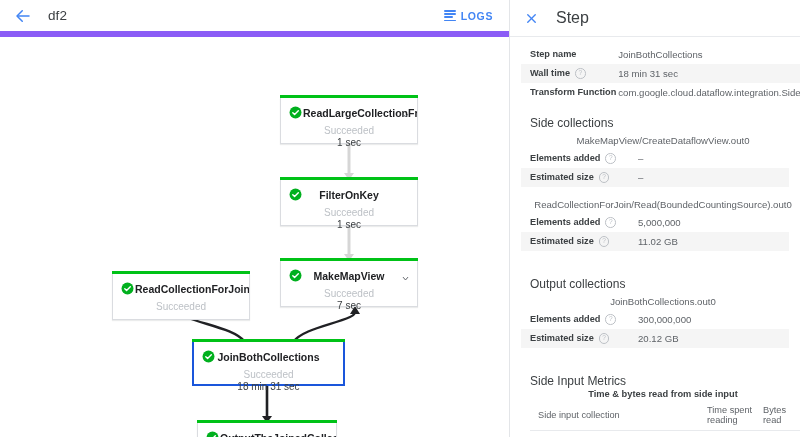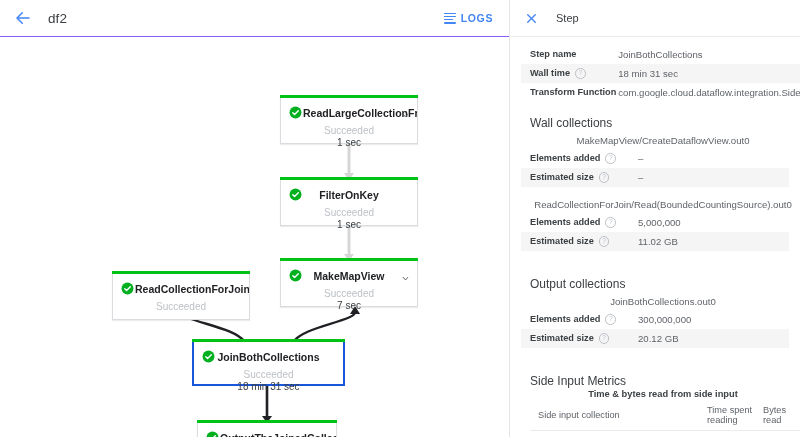--- a/index.html
+++ b/index.html
@@ -28,21 +28,21 @@
     width: 510px;
     height: 437px;
     background: #ffffff;
     border-right: 1px solid #e3e5e8;
     box-sizing: border-box;
     overflow: hidden;
   }
   .topbar {
     position: relative;
     height: 37px;
-    border-bottom: 1px solid #8b5cf6;
+    border-bottom: 6px solid #8b5cf6;
     display: flex;
     align-items: center;
     padding: 0 12px;
     box-sizing: border-box;
     background: #fff;
   }
   .back-arrow {
     width: 22px;
     height: 22px;
     display: flex;
@@ -195,21 +195,21 @@
   .close-x {
     width: 18px;
     height: 18px;
     color: #4285f4;
     display: flex;
     align-items: center;
     justify-content: center;
     cursor: pointer;
   }
   .panel-title {
-    font-size: 11px;
+    font-size: 16px;
     color: #3c4043;
     margin-left: 16px;
   }
   .panel-body {
     padding: 8px 4px 0 0;
     height: 399px;
     box-sizing: border-box;
     overflow: hidden;
   }
 
@@ -458,21 +458,21 @@
               <td class="kv-key">Wall time<span class="help-icon">?</span></td>
               <td class="kv-val">18 min 31 sec</td>
             </tr>
             <tr class="kv-row">
               <td class="kv-key">Transform Function</td>
               <td class="kv-val">com.google.cloud.dataflow.integration.SideInputIOCounters$2</td>
             </tr>
           </tbody>
       </table>
 
-      <div class="section-title">Wall collections</div>
+      <div class="section-title">Side collections</div>
       <div id="input-groups">
           <div class="collection-name">MakeMapView/CreateDataflowView.out0</div>
           <table class="kv-table">
             <tbody>
               <tr class="kv-row">
                 <td class="kv-key">Elements added<span class="help-icon">?</span></td>
                 <td class="kv-val">–</td>
               </tr>
               <tr class="kv-row alt">
                 <td class="kv-key">Estimated size<span class="help-icon">?</span></td>

